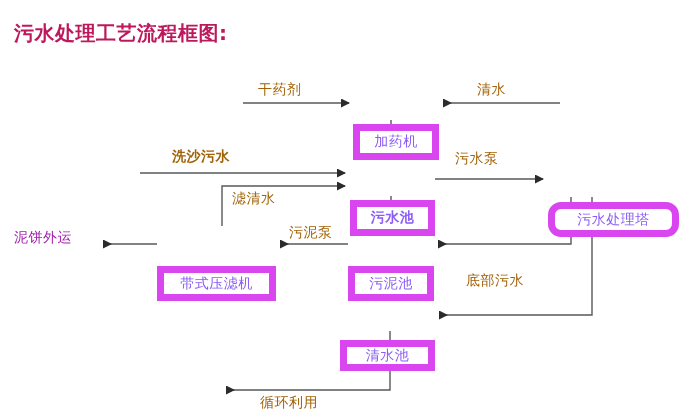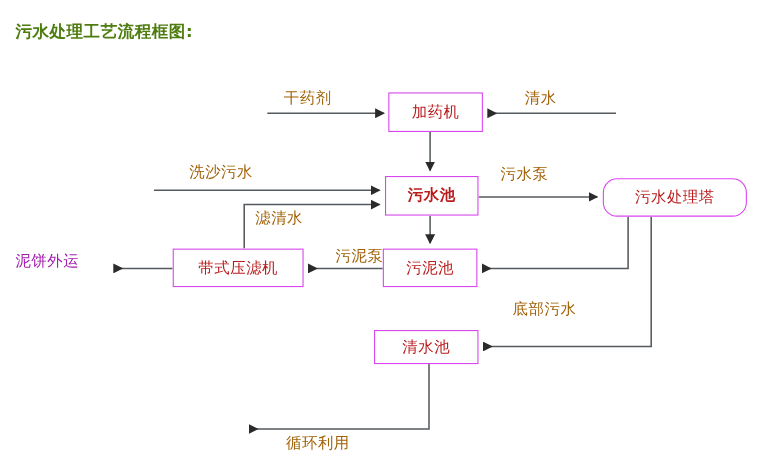--- a/index.html
+++ b/index.html
@@ -14,45 +14,46 @@
     position: relative;
     width: 700px;
     height: 420px;
     background: #ffffff;
     overflow: hidden;
   }
   #title {
     position: absolute;
     left: 14px;
     top: 20px;
-    font-size: 15px;
+    font-size: 20px;
     font-weight: bold;
-    color: #4d7c0f;
+    color: #be185d;
     letter-spacing: 0.5px;
     white-space: nowrap;
   }
   svg#wires {
     position: absolute;
     left: 0;
     top: 0;
     width: 700px;
     height: 420px;
   }
   .node {
     position: absolute;
     box-sizing: border-box;
-    border: 1px solid #d946ef;
+    border: 7px solid #d946ef;
     background: #ffffff;
-    color: #b91c1c;
+    color: #8b5cf6;
     font-size: 14px;
     display: flex;
     align-items: center;
     justify-content: center;
     white-space: nowrap;
     letter-spacing: 0.5px;
+    margin-top: 40px;
   }
   .edge-label {
     position: absolute;
     font-size: 14px;
     color: #a16207;
     white-space: nowrap;
     letter-spacing: 0.5px;
     background: transparent;
   }
   .terminal-label {
@@ -120,27 +121,27 @@
   <div class="node" style="left:157px; top:226px; width:119px; height:35px;">带式压滤机</div>
 
   <div class="node" style="left:348px; top:226px; width:86px; height:35px;">污泥池</div>
 
   <div class="node" style="left:340px; top:300px; width:95px; height:31px;">清水池</div>
 
   <div class="edge-label" style="left:258px; top:81px;">干药剂</div>
 
   <div class="edge-label" style="left:477px; top:81px;">清水</div>
 
-  <div class="edge-label" style="left:172px; top:148px;">洗沙污水</div>
+  <div class="edge-label" style="left:172px; top:148px;font-weight:bold;">洗沙污水</div>
 
   <div class="edge-label" style="left:455px; top:150px;">污水泵</div>
 
   <div class="edge-label" style="left:232px; top:190px;">滤清水</div>
 
-  <div class="edge-label" style="left:289px; top:224px;margin-left:16px;">污泥泵</div>
+  <div class="edge-label" style="left:289px; top:224px;">污泥泵</div>
 
   <div class="edge-label" style="left:466px; top:224px;margin-top:48px;">底部污水</div>
 
   <div class="edge-label" style="left:260px; top:362px;margin-top:32px;">循环利用</div>
 
   <div class="terminal-label" style="left:14px; top:229px;">泥饼外运</div>
 
 </div>
 
 </body></html>

